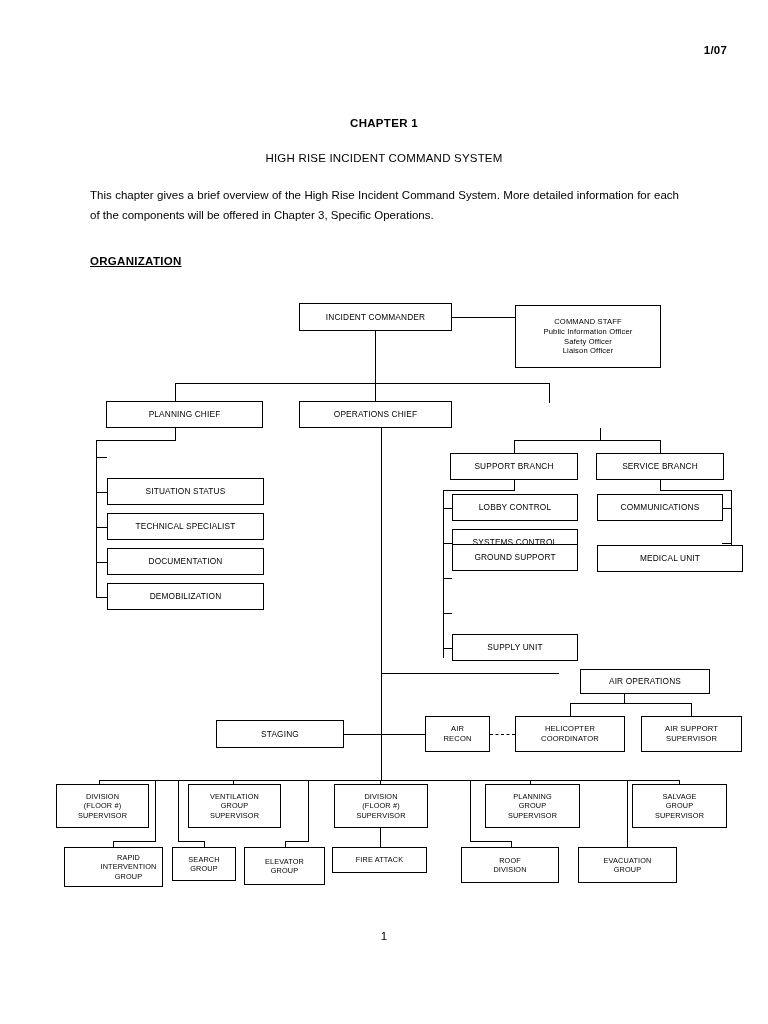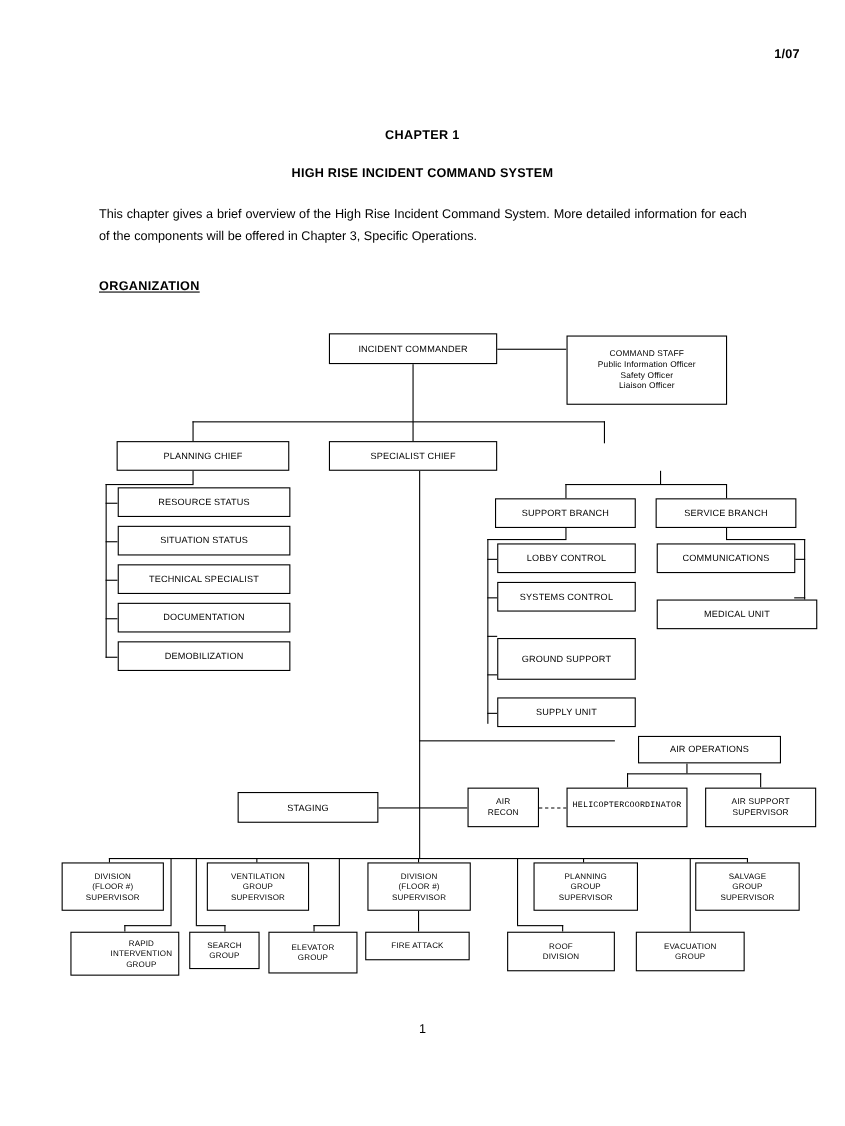--- a/index.html
+++ b/index.html
@@ -40,21 +40,21 @@
     font-weight: bold;
     letter-spacing: 0.3px;
   }
   .doc-title {
     position: absolute;
     left: 0;
     right: 0;
     top: 152px;
     text-align: center;
     font-size: 11.5px;
-    font-weight: bold;
+    font-weight: normal;
     letter-spacing: 0.2px;
   }
   .intro-para {
     position: absolute;
     left: 90px;
     top: 186px;
     width: 589px;
     font-size: 11.5px;
     line-height: 19.5px;
     text-align: justify;
@@ -145,33 +145,32 @@
     <div class="node" style="left:299px; top:303px; width:153px; height:28px;">INCIDENT COMMANDER</div>
 
     <div class="node small" style="left:515px; top:305px; width:146px; height:63px; flex-direction:column; justify-content:center;">
       <span>COMMAND STAFF</span>
       <span>Public Information Officer</span>
       <span>Safety Officer</span>
       <span>Liaison Officer</span>
     </div>
 
     <div class="node" style="left:106px; top:401px; width:157px; height:27px;">PLANNING CHIEF</div>
-    <div class="node" style="left:299px; top:401px; width:153px; height:27px;">SPECIALIST CHIEF</div>
+    <div class="node" style="left:299px; top:401px; width:153px; height:27px;">OPERATIONS CHIEF</div>
 
     <div class="line v" style="left:175px; top:428px; height:12px;"></div>
     <div class="line h" style="left:96px; top:440px; width:80px;"></div>
     <div class="line v" style="left:96px; top:440px; height:158px;"></div>
 
     <div class="line h" style="left:96px; top:457px; width:11px;"></div>
     <div class="line h" style="left:96px; top:492px; width:11px;"></div>
     <div class="line h" style="left:96px; top:527px; width:11px;"></div>
     <div class="line h" style="left:96px; top:562px; width:11px;"></div>
     <div class="line h" style="left:96px; top:597px; width:11px;"></div>
 
-    <div class="node" style="left:107px; top:443px; width:157px; height:27px;">RESOURCE STATUS</div>
     <div class="node" style="left:107px; top:478px; width:157px; height:27px;">SITUATION STATUS</div>
     <div class="node" style="left:107px; top:513px; width:157px; height:27px;">TECHNICAL SPECIALIST</div>
     <div class="node" style="left:107px; top:548px; width:157px; height:27px;text-align:right;">DOCUMENTATION</div>
     <div class="node" style="left:107px; top:583px; width:157px; height:27px;">DEMOBILIZATION</div>
 
     <div class="line v" style="left:600px; top:428px; height:12px;"></div>
     <div class="line h" style="left:514px; top:440px; width:146px;"></div>
     <div class="line v" style="left:514px; top:440px; height:13px;"></div>
     <div class="line v" style="left:660px; top:440px; height:13px;"></div>
 
@@ -182,21 +181,21 @@
     <div class="line h" style="left:443px; top:490px; width:72px;"></div>
     <div class="line v" style="left:443px; top:490px; height:168px;"></div>
     <div class="line h" style="left:443px; top:508px; width:9px;"></div>
     <div class="line h" style="left:443px; top:543px; width:9px;"></div>
     <div class="line h" style="left:443px; top:578px; width:9px;"></div>
     <div class="line h" style="left:443px; top:613px; width:9px;"></div>
     <div class="line h" style="left:443px; top:648px; width:9px;"></div>
 
     <div class="node" style="left:452px; top:494px; width:126px; height:27px;">LOBBY CONTROL</div>
     <div class="node" style="left:452px; top:529px; width:126px; height:27px;">SYSTEMS CONTROL</div>
-    <div class="node" style="left:452px; top:580px; width:126px; height:38px;">GROUND SUPPORT</div>
+    <div class="node" style="left:452px; top:544px; width:126px; height:27px;">GROUND SUPPORT</div>
     <div class="node" style="left:452px; top:634px; width:126px; height:27px;">SUPPLY UNIT</div>
 
     <div class="line v" style="left:660px; top:480px; height:10px;"></div>
     <div class="line h" style="left:660px; top:490px; width:72px;"></div>
     <div class="line v" style="left:731px; top:490px; height:63px;"></div>
     <div class="line h" style="left:722px; top:508px; width:10px;"></div>
     <div class="line h" style="left:722px; top:543px; width:10px;"></div>
 
     <div class="node" style="left:597px; top:494px; width:126px; height:27px;">COMMUNICATIONS</div>
     <div class="node" style="left:597px; top:529px; width:146px; height:27px;margin-top:16px;">MEDICAL UNIT</div>
@@ -212,21 +211,21 @@
     <div class="line v" style="left:691px; top:703px; height:13px;"></div>
 
     <div class="line h" style="left:344px; top:734px; width:81px;"></div>
 
     <div class="node" style="left:216px; top:720px; width:128px; height:28px;">STAGING</div>
     <div class="node small" style="left:425px; top:716px; width:65px; height:36px; flex-direction:column;">
       <span>AIR</span>
       <span>RECON</span>
     </div>
     <div class="line dashed" style="left:490px; top:734px; width:25px;"></div>
-    <div class="node small" style="left:515px; top:716px; width:110px; height:36px; font-family:Liberation Mono, monospace;">
+    <div class="node small" style="left:515px; top:716px; width:110px; height:36px; flex-direction:column;">
       <span>HELICOPTER</span>
       <span>COORDINATOR</span>
     </div>
     <div class="node small" style="left:641px; top:716px; width:101px; height:36px; flex-direction:column;">
       <span>AIR SUPPORT</span>
       <span>SUPERVISOR</span>
     </div>
 
     <div class="line h" style="left:99px; top:780px; width:580px;"></div>
     <div class="line v" style="left:99px; top:780px; height:9px;"></div>

